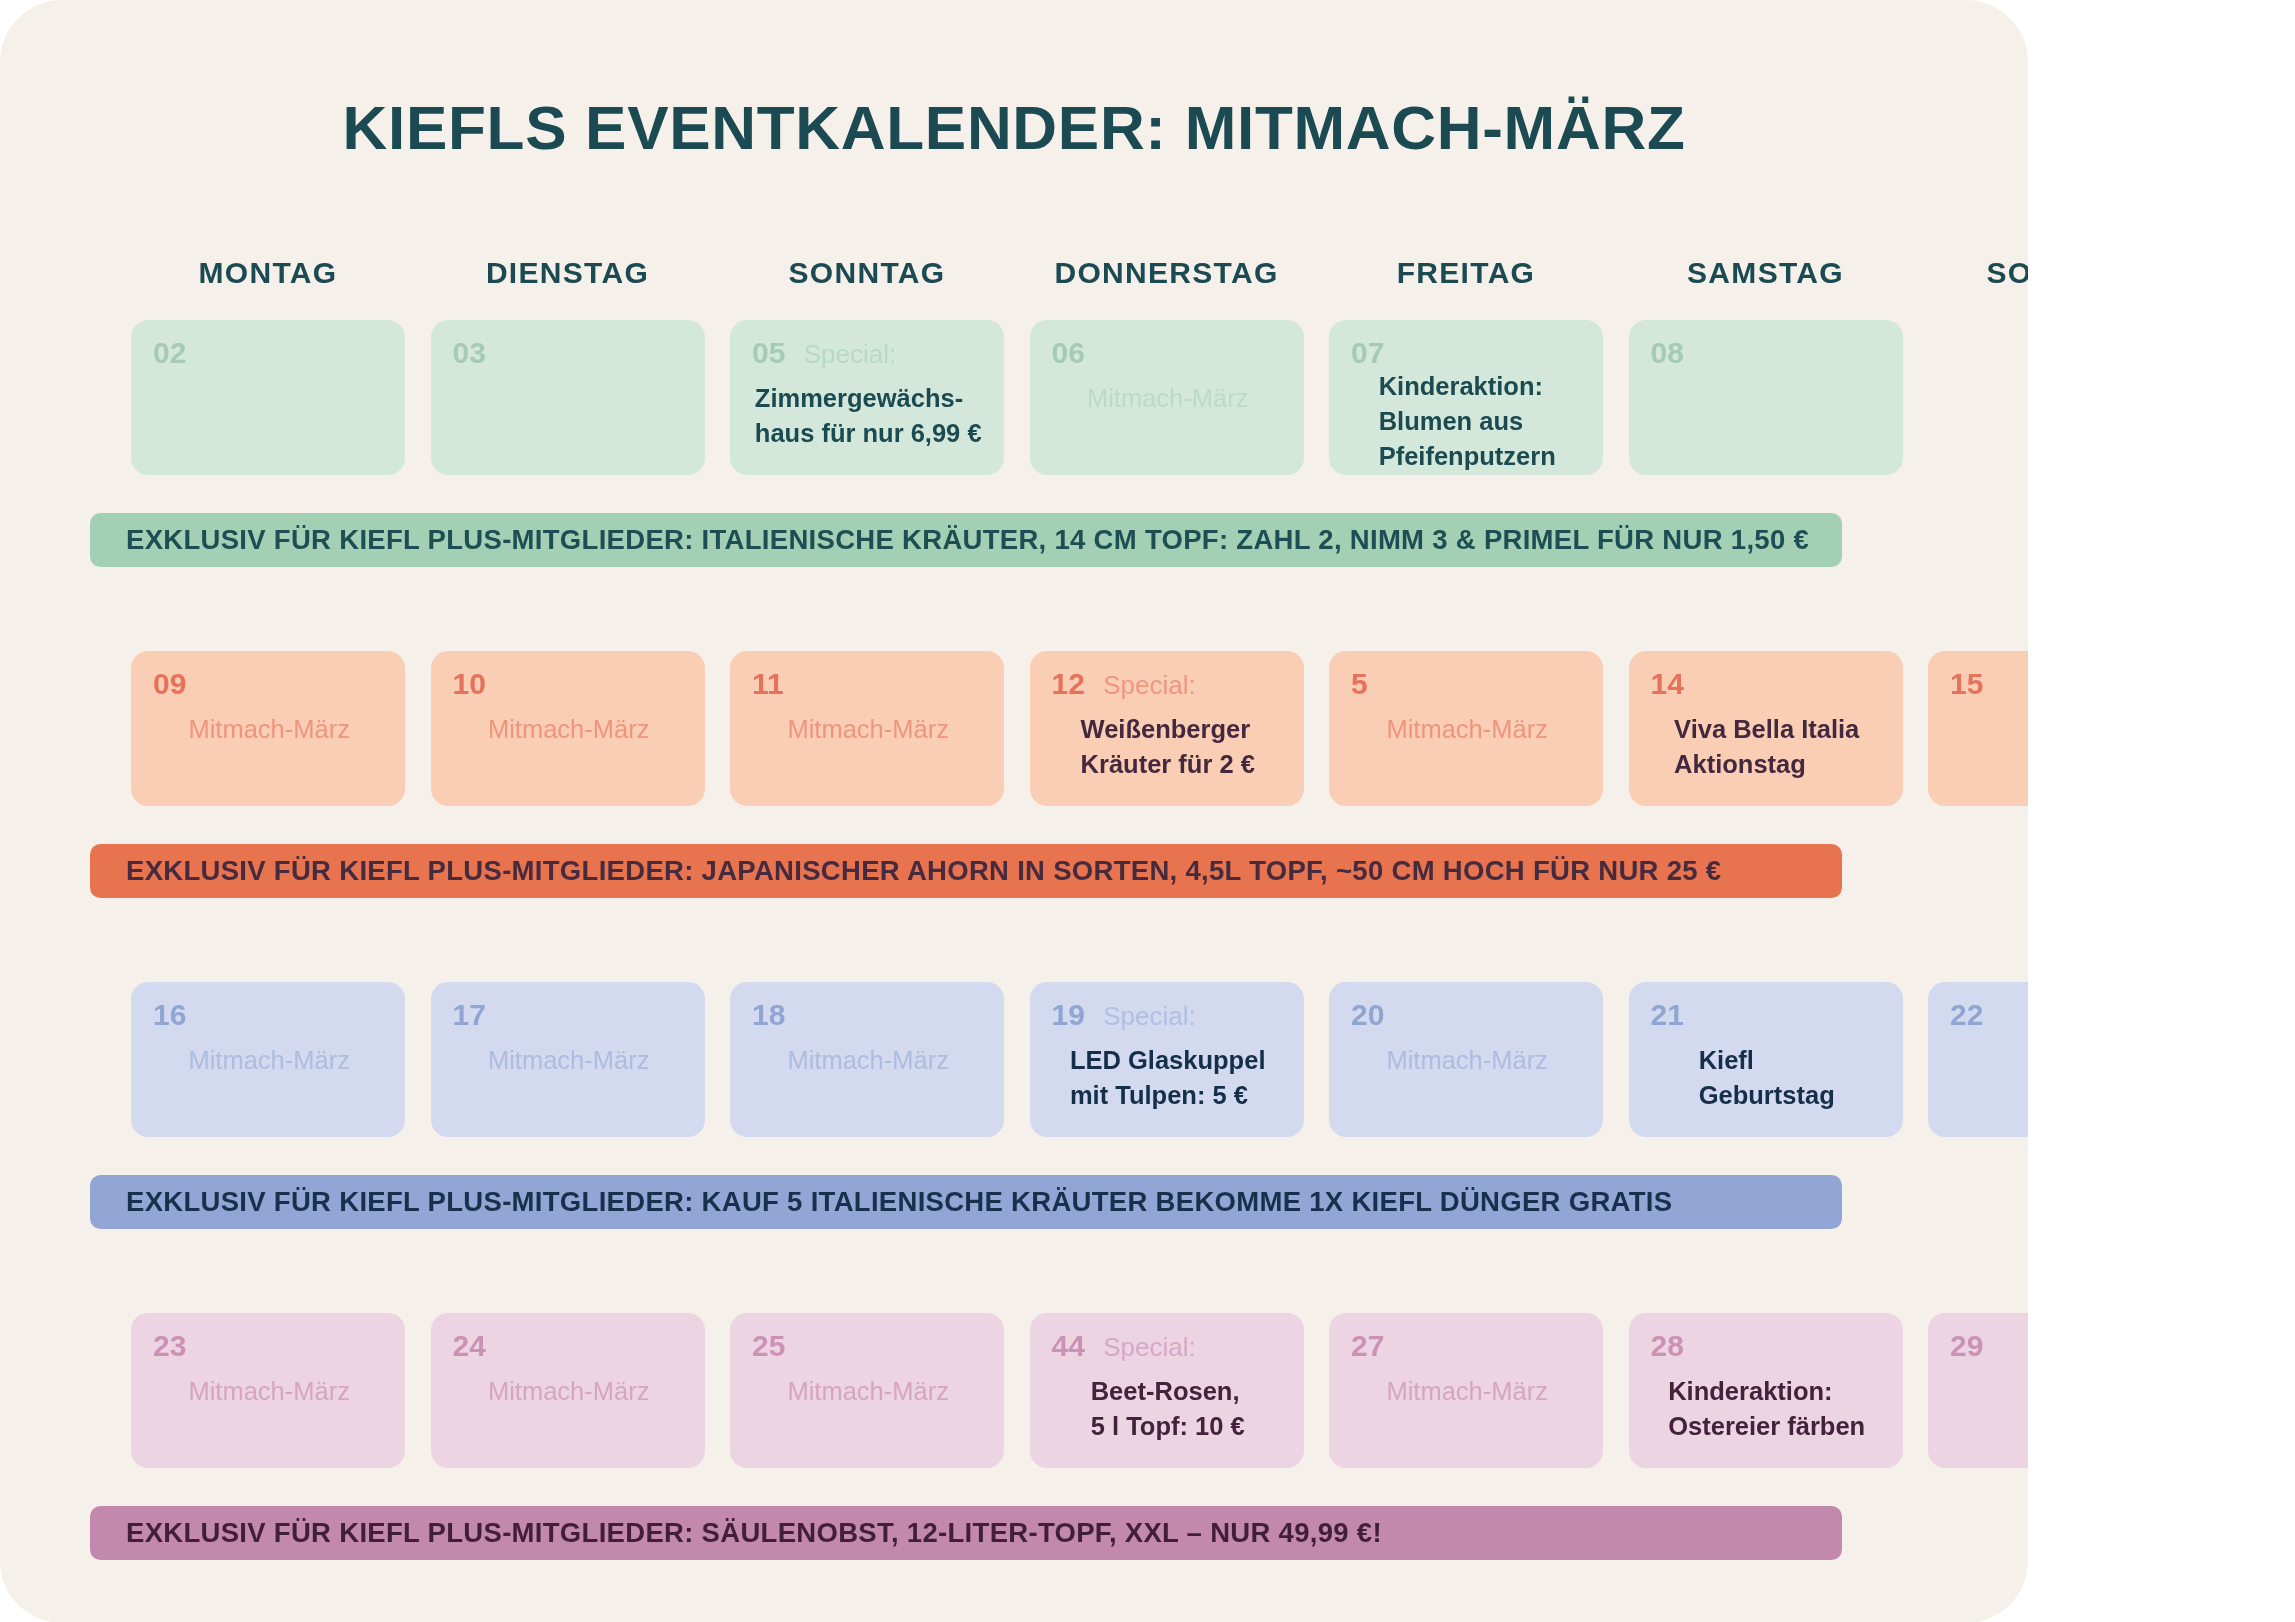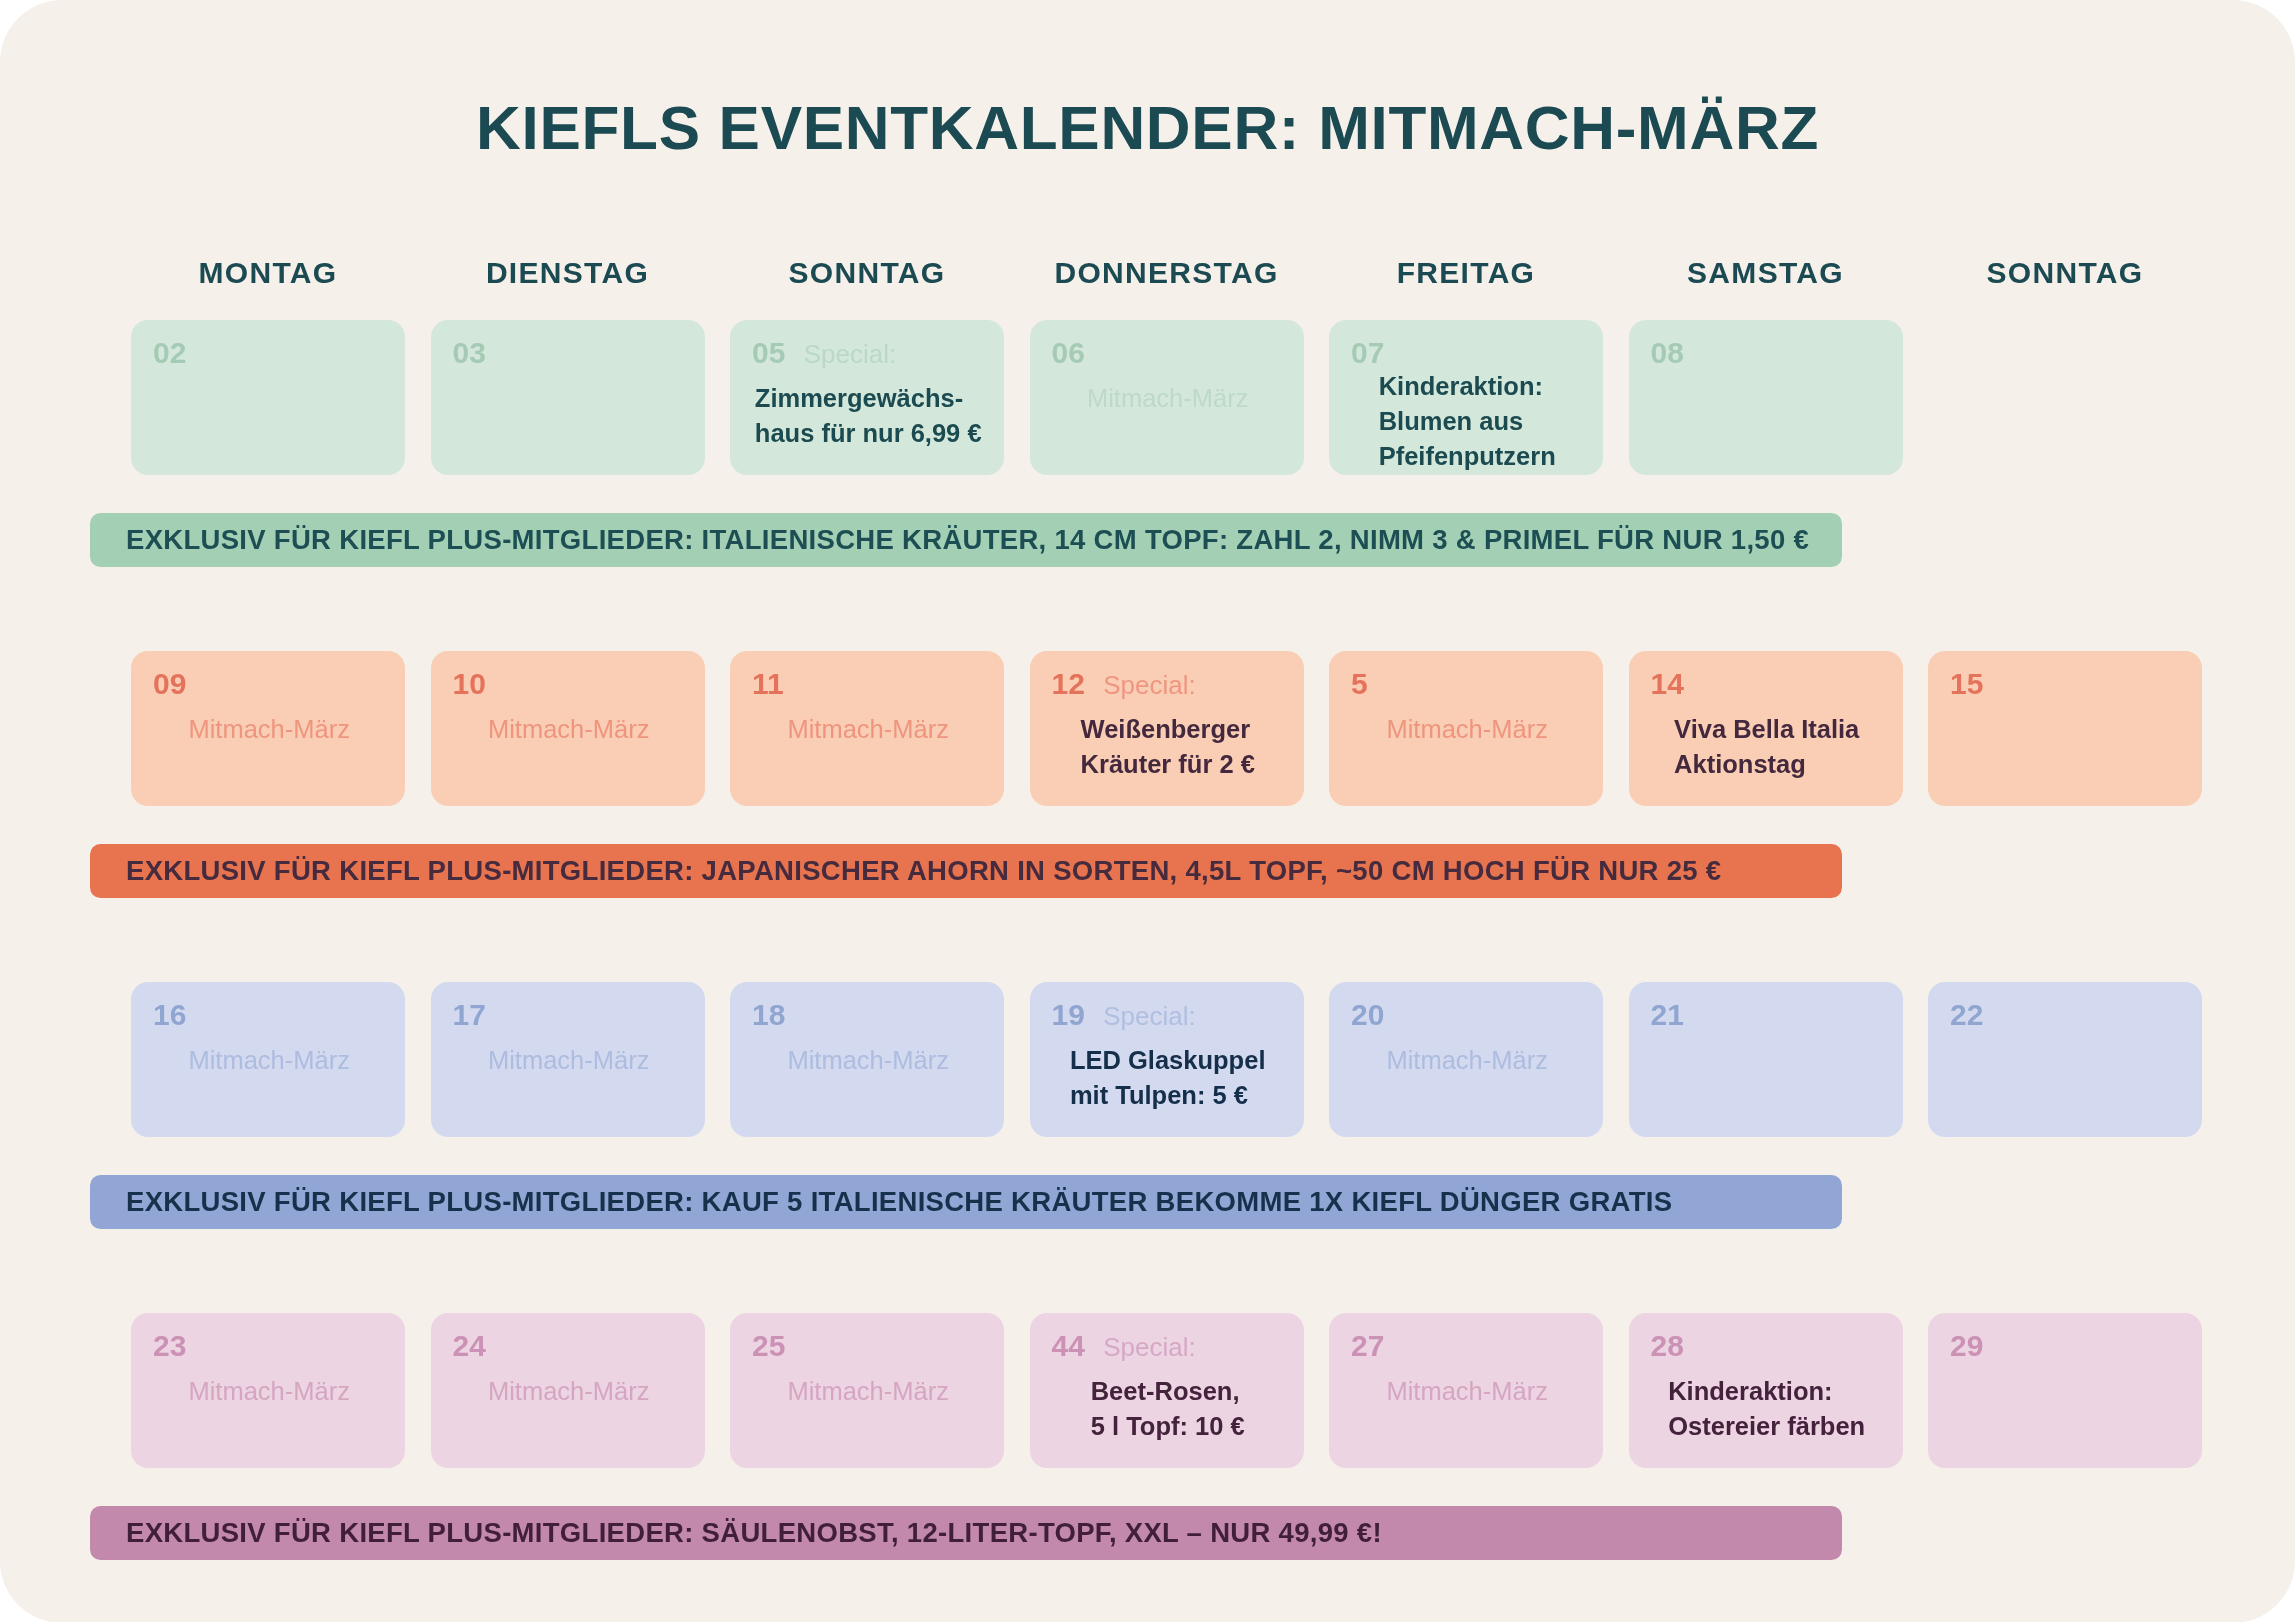--- a/index.html
+++ b/index.html
@@ -2,21 +2,21 @@
 <html lang="de" style="font-size:10.5px"><head>
 <meta charset="utf-8">
 <style>
   html, body { margin: 0; padding: 0; }
   body {
     width: 2295px; height: 1623px;
     background: #ffffff;
     font-family: "Liberation Sans", "DejaVu Sans", sans-serif;
   }
   .canvas {
-    width: 2295px; height: 1623px;
+    width: 2028px; height: 1623px;
     background: #f6f0ea;
     border-radius: 62px;
     overflow: hidden;
     box-sizing: border-box;
   }
   .title {
     padding-top: 97px;
     text-align: center;
     font-size: 62px;
     font-weight: 700;
@@ -285,20 +285,24 @@
             <span class="num">20</span>
           </div>
         <div class="main">
             <span class="sub">Mitmach-März</span>
           </div>
       </div>
       <div class="cell">
         <div class="cell-top">
             <span class="num">21</span>
           </div>
+        <div class="main">
+            <span class="evt">Kiefl
+Geburtstag</span>
+          </div>
       </div>
       <div class="cell">
         <div class="cell-top">
             <span class="num">22</span>
           </div>
         <div class="main"></div>
       </div>
     </div>
     <div class="banner">EXKLUSIV FÜR KIEFL PLUS-MITGLIEDER: KAUF 5 ITALIENISCHE KRÄUTER BEKOMME 1X KIEFL DÜNGER GRATIS</div>
   </div>

